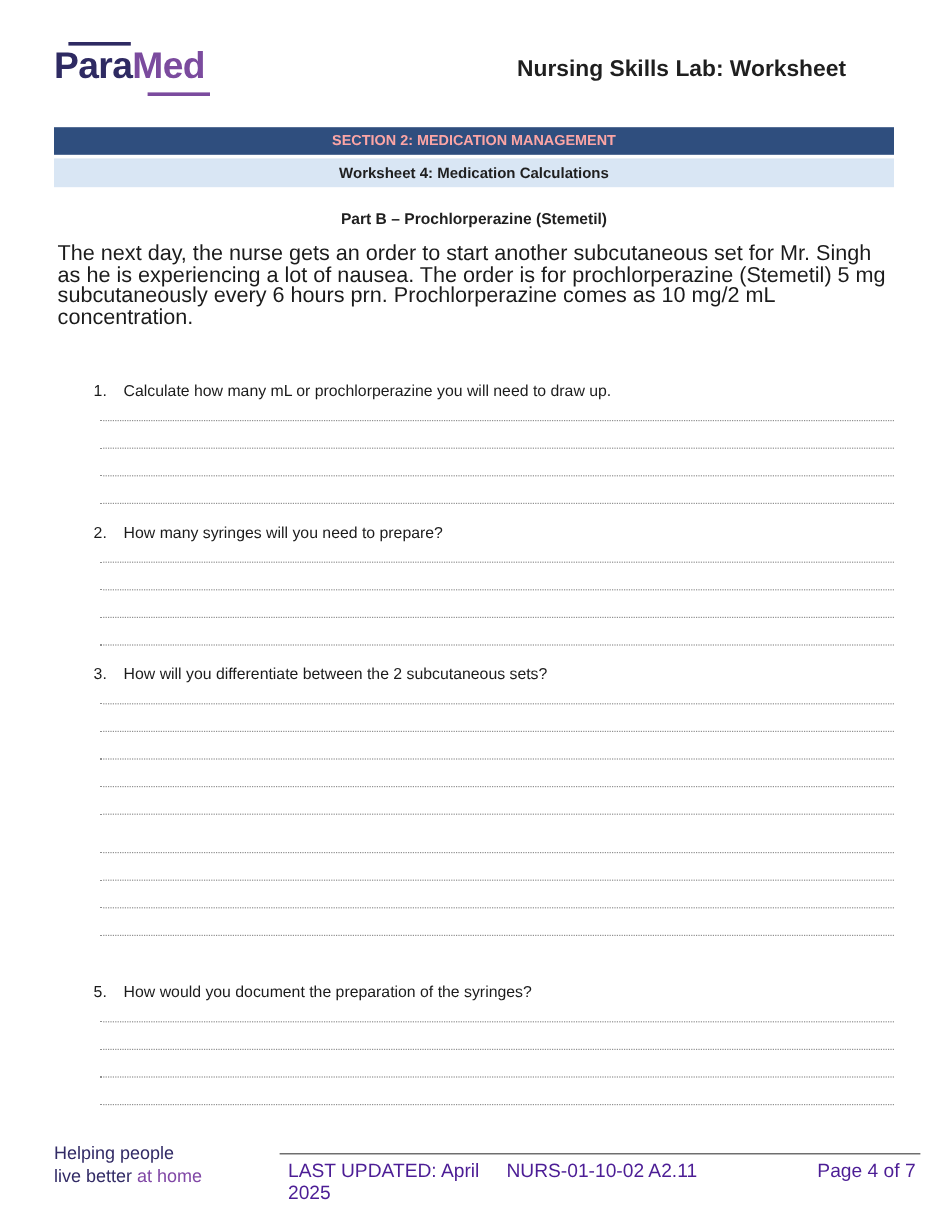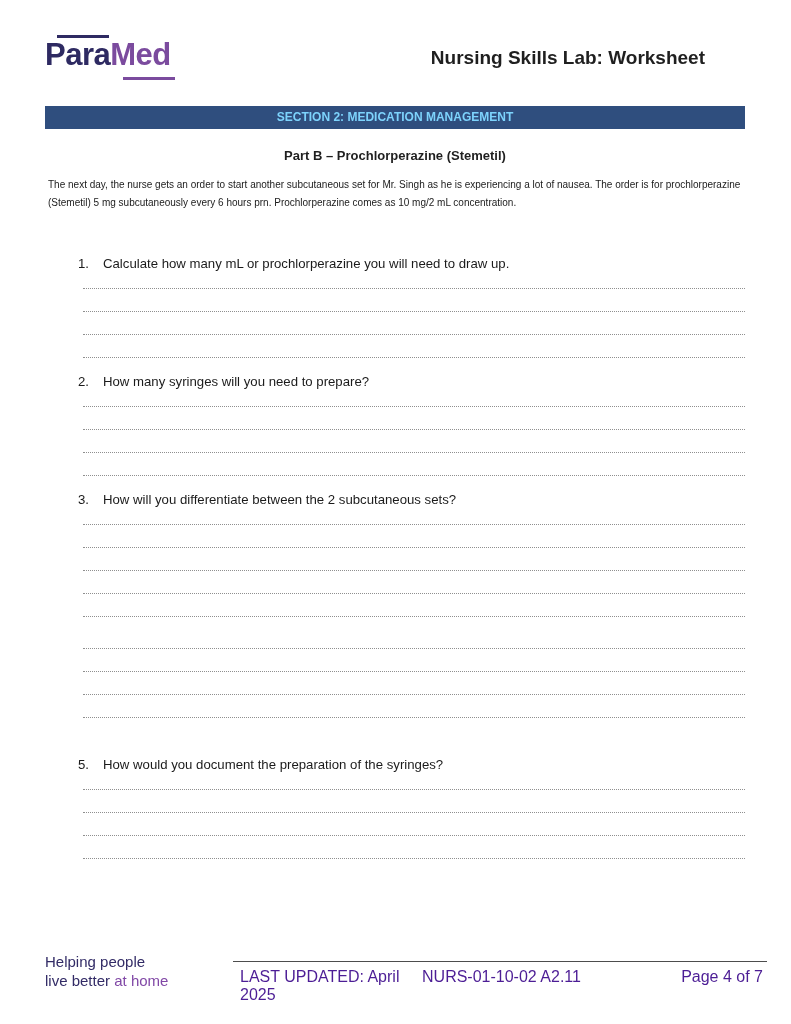--- a/index.html
+++ b/index.html
@@ -44,21 +44,21 @@
     position: absolute; top: 12px; left: 0; right: 40px;
     text-align: right;
     font-size: 19px; font-weight: bold; color: #1f1f1f;
   }
 
   
   .section-banner {
     margin-top: 21px;
     height: 23px; line-height: 23px;
     background: var(--banner-navy, #2F4E7E);
-    color: #7dd3fc;
+    color: #fca5a5;
     font-size: 12px; font-weight: bold;
     text-align: center;
   }
   .worksheet-banner {
     margin-top: 3px;
     height: 24px; line-height: 24px;
     background: var(--banner-light-blue, #D9E6F4);
     color: #1f1f1f;
     font-size: 12.5px; font-weight: bold;
     text-align: center;
@@ -66,21 +66,21 @@
   .part-title {
     margin-top: 19px;
     text-align: center;
     font-size: 13px; font-weight: bold; color: #1f1f1f;
   }
 
   
   .intro {
     margin: 13px 0 0 3px;
     width: 695px;
-    font-size: 10px;
+    font-size: 18px;
     line-height: 17.5px;
     color: var(--text, #1b1b1b);
   }
 
   
   .questions { margin-top: 44px; }
   .question + .question { margin-top: 15px; }
   .question:last-child { margin-top: 38px; }
   .q-row { font-size: 13.2px; line-height: 17px; color: var(--text, #1b1b1b); }
   .q-num { display: inline-block; width: 25px; margin-left: 33px; }
@@ -128,20 +128,21 @@
       <div class="logo-line-top"></div>
       <div class="logo-text">
         <span class="logo-part1">Para</span><span class="logo-part2">Med</span>
       </div>
       <div class="logo-line-bottom"></div>
     </div>
     <div class="page-title">Nursing Skills Lab: Worksheet</div>
   </div>
 
   <div class="section-banner">SECTION 2: MEDICATION MANAGEMENT</div>
+  <div class="worksheet-banner">Worksheet 4: Medication Calculations</div>
 
   <div class="part-title">Part B – Prochlorperazine (Stemetil)</div>
 
   <p class="intro">The next day, the nurse gets an order to start another subcutaneous set for Mr. Singh as he is experiencing a lot of nausea. The order is for prochlorperazine (Stemetil) 5 mg subcutaneously every 6 hours prn. Prochlorperazine comes as 10 mg/2 mL concentration.</p>
 
   <div class="questions" id="questions">
       <div class="question">
         <div class="q-row"><span class="q-num">1.</span><span class="q-text">Calculate how many mL or prochlorperazine you will need to draw up.</span></div>
         <div class="answer-lines">
           <div class="answer-line"></div>

